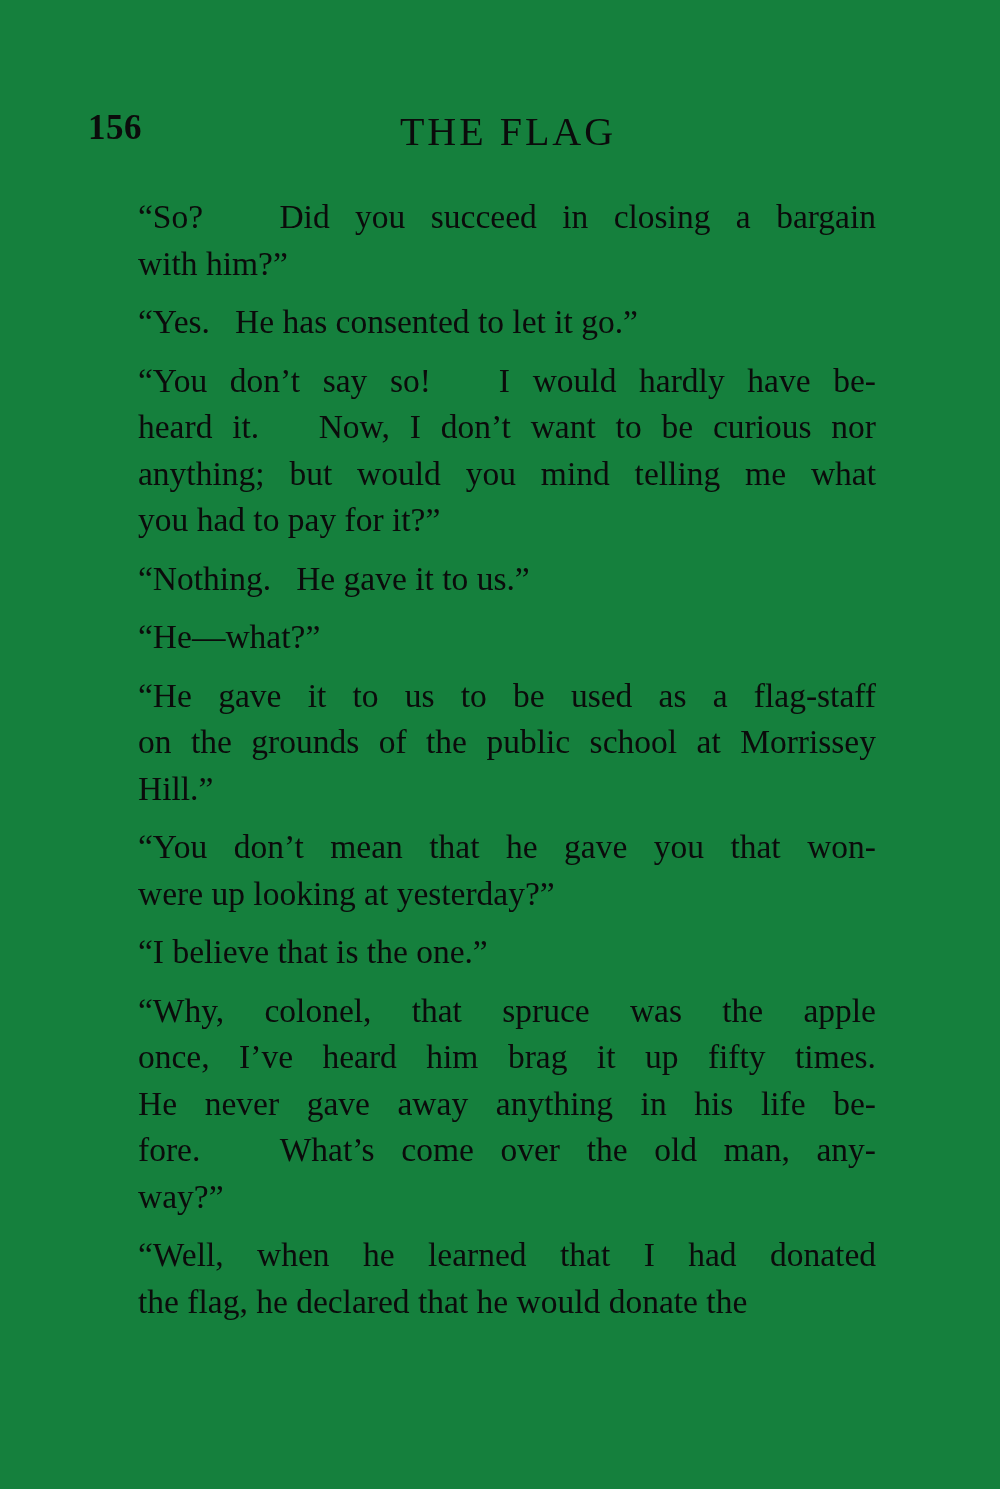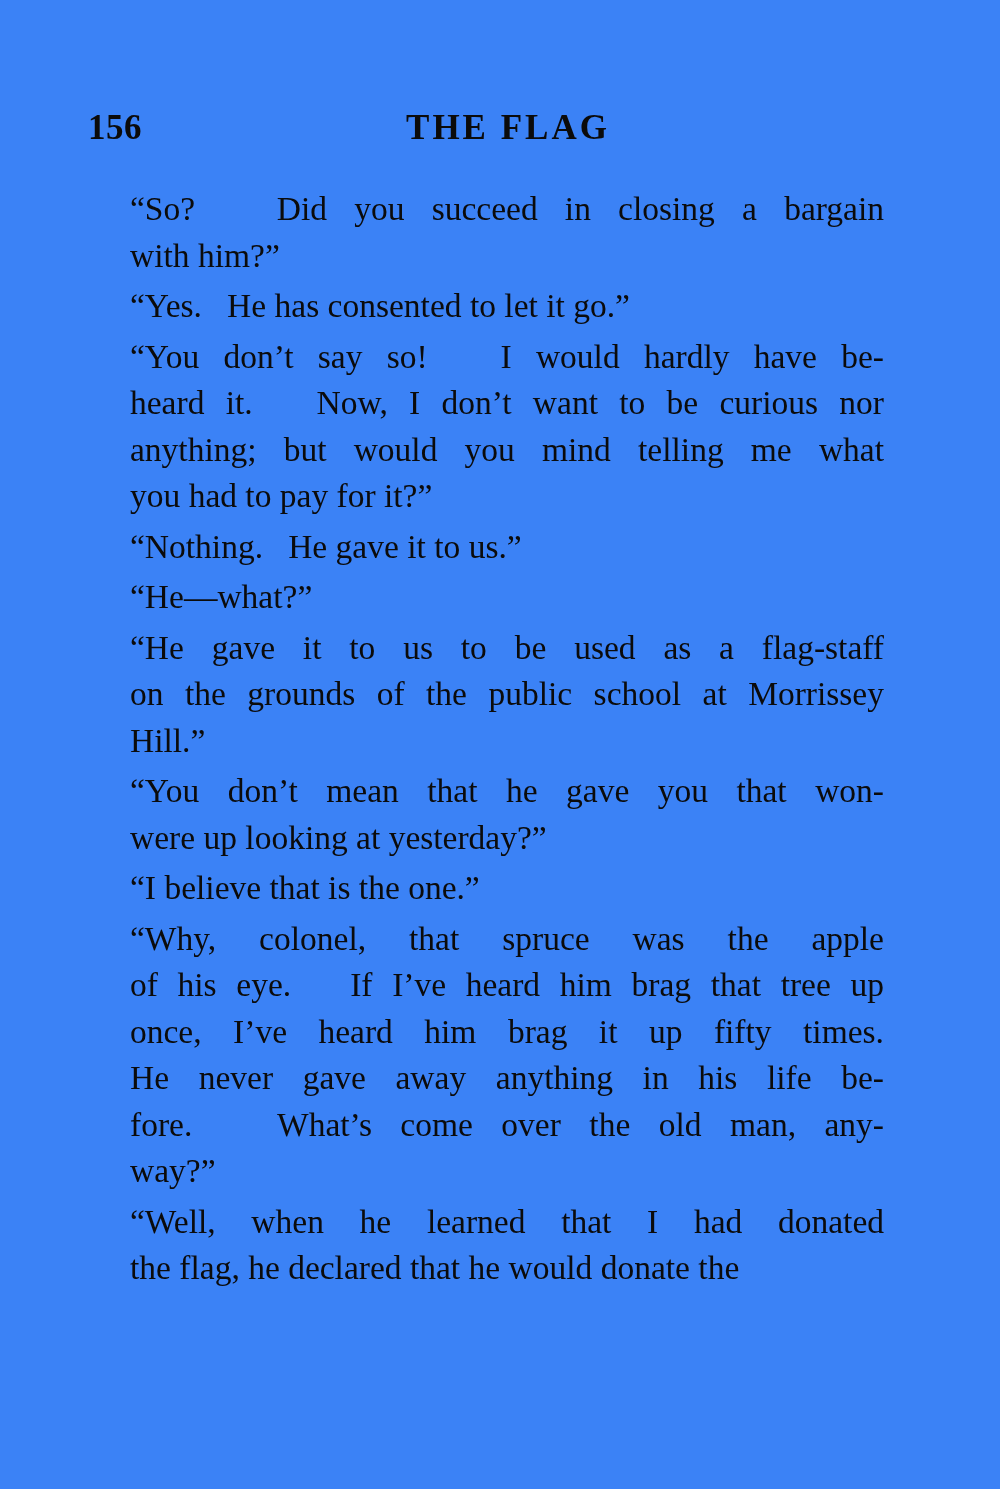--- a/index.html
+++ b/index.html
@@ -14,21 +14,21 @@
     color: #0b0b0b;
     position: relative;
     overflow: hidden;
   }
   .page {
     position: absolute;
     left: 0;
     top: 0;
     width: 1000px;
     height: 1489px;
-    background: #3b82f6;
+    background: #15803d;
   }
   .header {
     position: absolute;
     left: 88px;
     top: 108px;
     width: 800px;
     height: 56px;
   }
   .folio {
     position: absolute;
@@ -37,39 +37,39 @@
     font-size: 35px;
     font-weight: 700;
     letter-spacing: 0.5px;
   }
   .running-title {
     position: absolute;
     left: 0;
     top: 0;
     width: 800px;
     text-align: center;
-    font-size: 35px;
-    font-weight: 700;
+    font-size: 40px;
+    font-weight: 400;
     letter-spacing: 3px;
     padding-left: 40px;
     box-sizing: border-box;
   }
   .body-text {
     position: absolute;
     left: 88px;
     top: 182px;
     width: 800px;
     font-size: 33.5px;
     line-height: 46.5px;
     text-align: justify;
     text-justify: inter-word;
   }
   
   .para {
-    margin: 4px;
+    margin: 12px;
     text-indent: 38px;
     text-align: justify;
   }
   .para > .ln {
     display: block;
     text-align: justify;
     text-align-last: justify;
     white-space: pre;
   }
   .para > .ln.last {
@@ -116,21 +116,20 @@
       </div>
       <div class="para">
         <span class="ln first">“You don’t mean that he gave you that won-</span>
         <span class="ln last">were up looking at yesterday?”</span>
       </div>
       <div class="para">
         <span class="ln first last">“I believe that is the one.”</span>
       </div>
       <div class="para">
         <span class="ln first">“Why, colonel, that spruce was the apple</span>
-        <span class="ln">of his eye.   If I’ve heard him brag that tree up</span>
         <span class="ln">once, I’ve heard him brag it up fifty times.</span>
         <span class="ln">He never gave away anything in his life be-</span>
         <span class="ln">fore.   What’s come over the old man, any-</span>
         <span class="ln last">way?”</span>
       </div>
       <div class="para">
         <span class="ln first">“Well, when he learned that I had donated</span>
         <span class="ln last">the flag, he declared that he would donate the</span>
       </div>
     </div>

